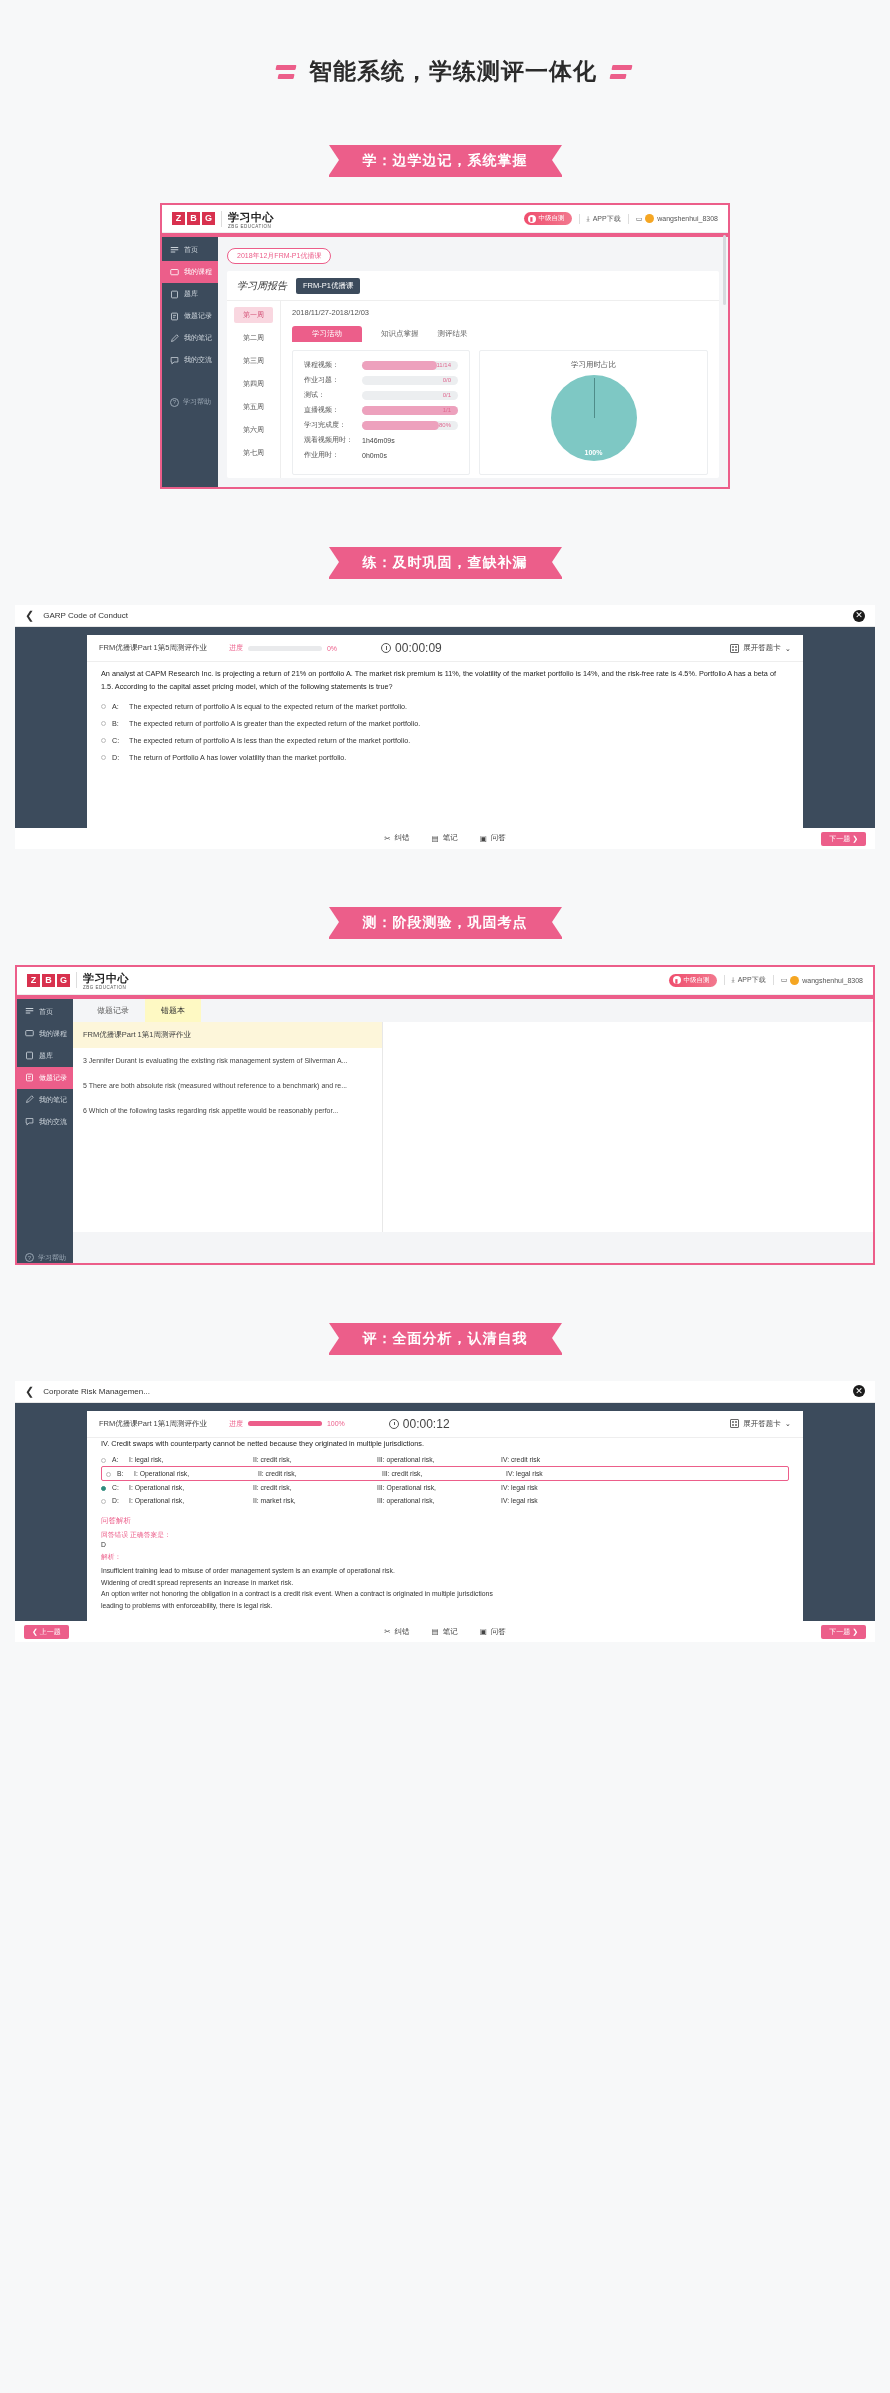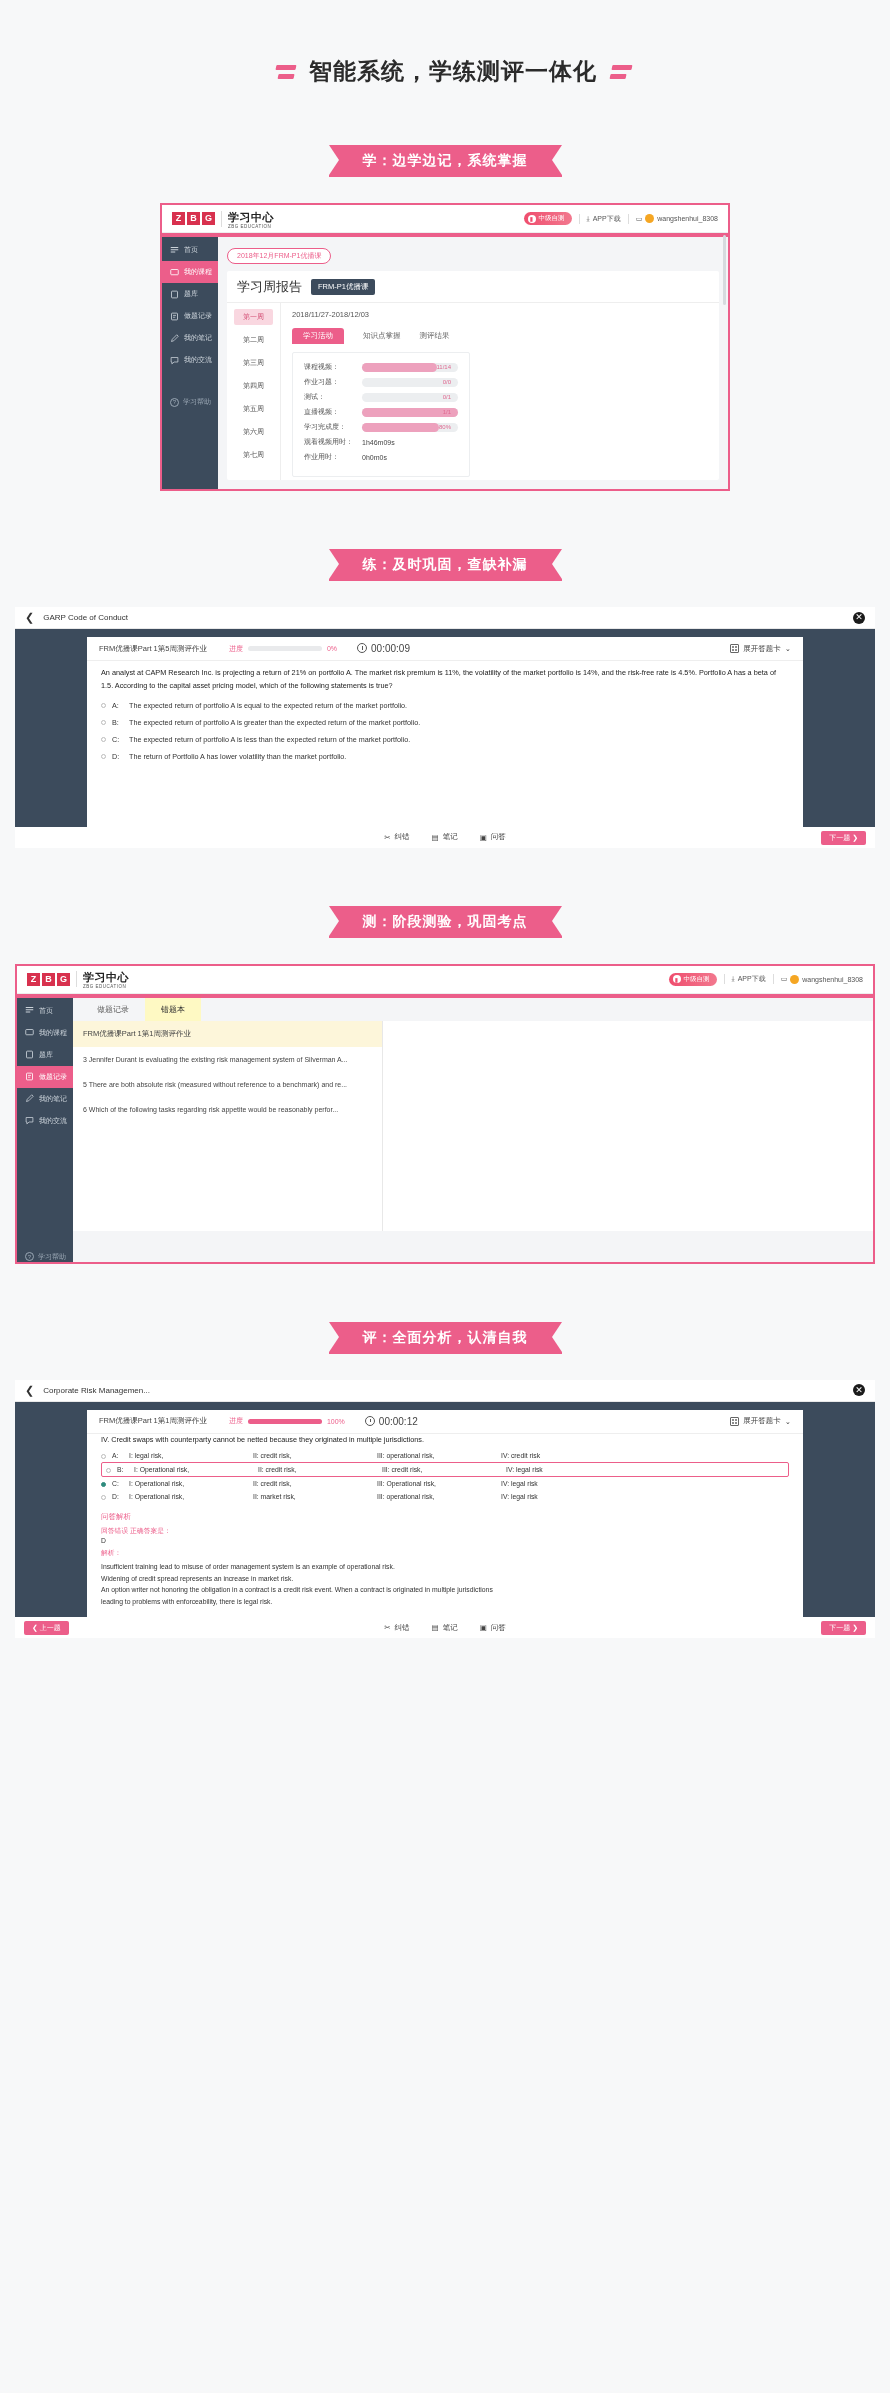--- a/index.html
+++ b/index.html
@@ -100,37 +100,37 @@
 
   .content { flex: 1; background: #f4f5f7; padding: 7px 9px 9px 9px; }
 
   .chip-course {
     display: inline-block; border: 1px solid #ec5e8a; color: #ec5e8a;
     border-radius: 10px; font-size: 7px; padding: 2px 9px; background: #fff;
   }
 
   .card { background: #fff; margin-top: 7px; border-radius: 2px; }
   .card-head { display:flex; align-items:center; gap:9px; padding: 7px 10px 6px 10px; }
-  .card-head .t1 { font-size: 13px; color: #333; }
+  .card-head .t1 { font-size: 10px; color: #333; font-style: italic; }
   .tab-dark { background: #3c4b5c; color:#fff; font-size: 7.5px; padding: 3px 7px; border-radius:2px;}
 
   .weeks-row { display:flex; border-top: 1px solid #eee; }
   .weeks { width: 54px; padding: 6px 0 10px 0; border-right:1px solid #eee; }
   .week {
     margin: 0 7px 7px 7px; font-size: 7px; color:#555; text-align:center;
     padding: 3px 0; border-radius: 2px;
   }
   .week.active { background:#f9d7e0; color:#d34d73; }
   .week-pane { flex:1; padding: 7px 0 0 11px; }
   .date-line { font-size: 7.5px; color:#555; }
 
   .tabs3 { display:flex; gap: 19px; margin-top: 9px; align-items:flex-end; }
   .tab3 { font-size: 7.5px; color: #666; padding-bottom: 3px; }
   .tab3.active {
-    background: #ec5e8a; color: #fff; padding: 3px 11px;
+    background: #ec5e8a; color: #fff; padding: 3px 20px;
     border-radius: 3px 3px 0 0; position: relative;
   }
   .tab3.active::after{
     content:""; position:absolute; left:0; right:0; bottom:-0px; height:0;
   }
 
   .panes { display:flex; gap: 9px; margin-top: 8px; padding-right: 11px; }
   .pane { background:#fff; border:1px solid #eceef0; border-radius:2px; padding: 9px 11px; }
   .pane-stats { width: 178px; }
   .stat-row { display:flex; align-items:center; margin-bottom: 5px; }
@@ -174,21 +174,21 @@
   .quiz-head {
     display:flex; align-items:center; 
     padding: 6px 12px; border-bottom:1px solid #eee; font-size: 7.5px; color:#444;
   }
   .quiz-name { }
   .prog-wrap { display:flex; align-items:center; gap:5px; margin-left: 22px;}
   .prog-lbl { color:#ec5e8a; font-size: 7px;}
   .prog-track { width: 74px; height: 5px; background:#e9eaec; border-radius:3px; position:relative;}
   .prog-fill { position:absolute; left:0;top:0;bottom:0; background:#ec5e8a; border-radius:3px;}
   .prog-pct { color:#ec5e8a; font-size:7px; }
-  .timer { display:flex; gap:4px; margin-left: 20px; font-size:10px;}
+  .timer { display:flex; align-items:center; gap:4px; margin-left: 44px; font-size:12px;}
   .clock { width:10px;height:10px;border:1px solid #555;border-radius:50%;position:relative;}
   .clock::after{content:"";position:absolute;left:4px;top:2px;width:1px;height:3.5px;background:#555;}
   .sheet-btn { display:flex; align-items:center; gap:4px; margin-left:auto; font-size:7.5px;}
   .grid-ico { width:9px;height:9px;border:1px solid #666;border-radius:1px;display:grid;grid-template-columns:1fr 1fr;gap:1px;padding:1px;}
   .grid-ico i{background:#666;display:block;border-radius:50%;}
 
   .qnum { color:#ec5e8a; font-size: 9px; font-weight: bold; padding: 9px 14px 0 14px; }
   .qtext { font-size: 7.3px; color:#222; line-height: 1.75; padding: 6px 14px 0 14px; }
   .opts { padding: 4px 14px 0 14px; }
   .opt { display:flex; align-items:flex-start; gap:6px; font-size:7.2px; color:#333; padding: 4px 0; }
@@ -417,20 +417,27 @@
                 <div class="stat-plain">
                   <span class="stat-lbl">观看视频用时：</span>
                   <span class="v">1h46m09s</span>
                 </div>
                 <div class="stat-plain">
                   <span class="stat-lbl">作业用时：</span>
                   <span class="v">0h0m0s</span>
                 </div>
               </div>
 
+              <div class="pane pane-chart">
+                <div class="chart-title">学习用时占比</div>
+                <div class="donut">
+                  <span class="needle"></span>
+                  <span class="pct">100%</span>
+                </div>
+              </div>
             </div>
           </div>
         </div>
       </div>
       <div class="scrollbar-v"></div>
     </div>
   </div>
 </div>
 
 <div class="spacer-lg"></div>

